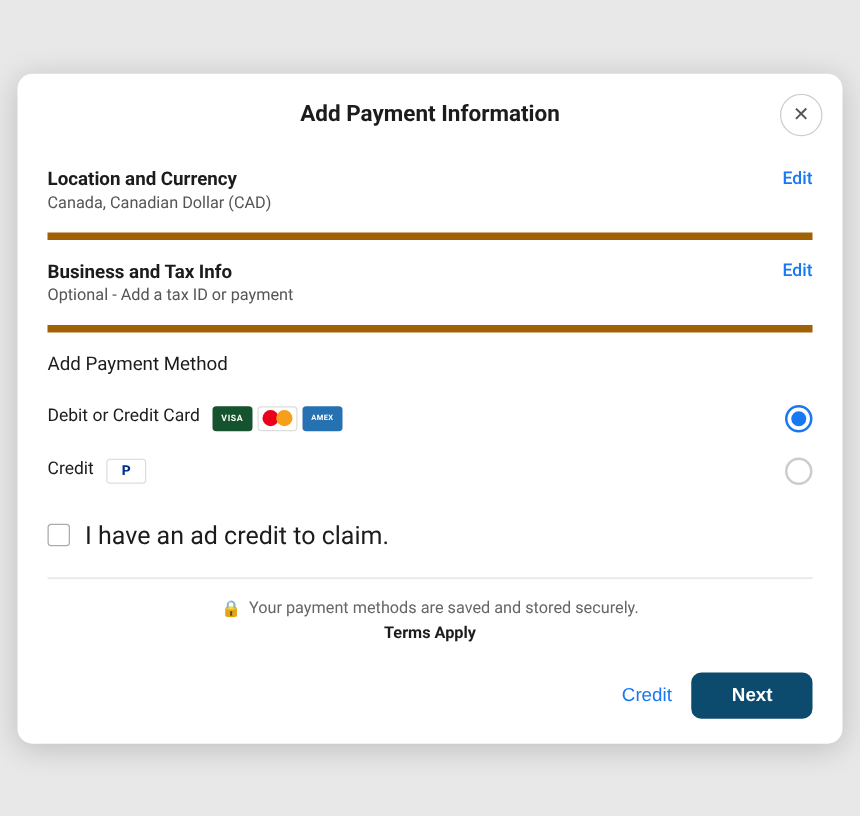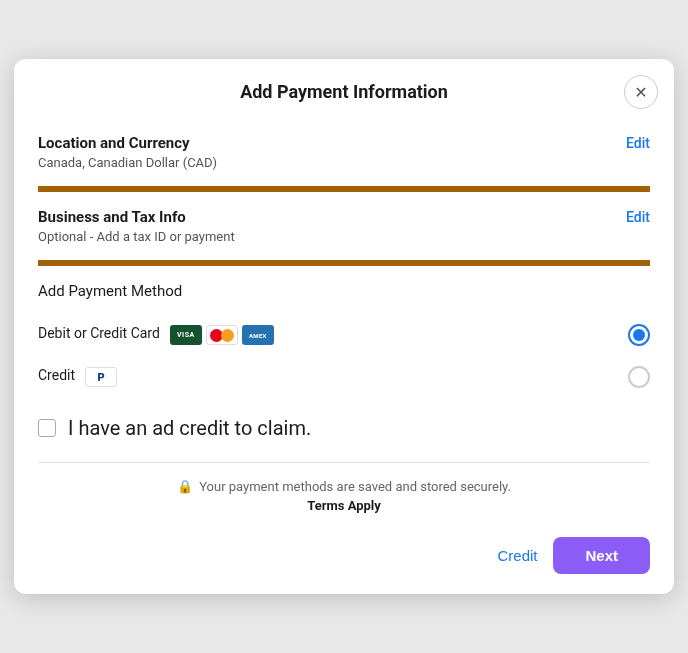--- a/index.html
+++ b/index.html
@@ -254,21 +254,21 @@
     }
     .close-text-btn {
       font-size: 15px;
       font-weight: 500;
       color: #1877f2;
       cursor: pointer;
       background: none;
       border: none;
     }
     .next-btn {
-      background: #8b5cf6;
+      background: #0c4a6e;
       color: #fff;
       border: none;
       border-radius: 8px;
       padding: 10px 32px;
       font-size: 15px;
       font-weight: 600;
       cursor: pointer;
     }
   </style>
 </head>

